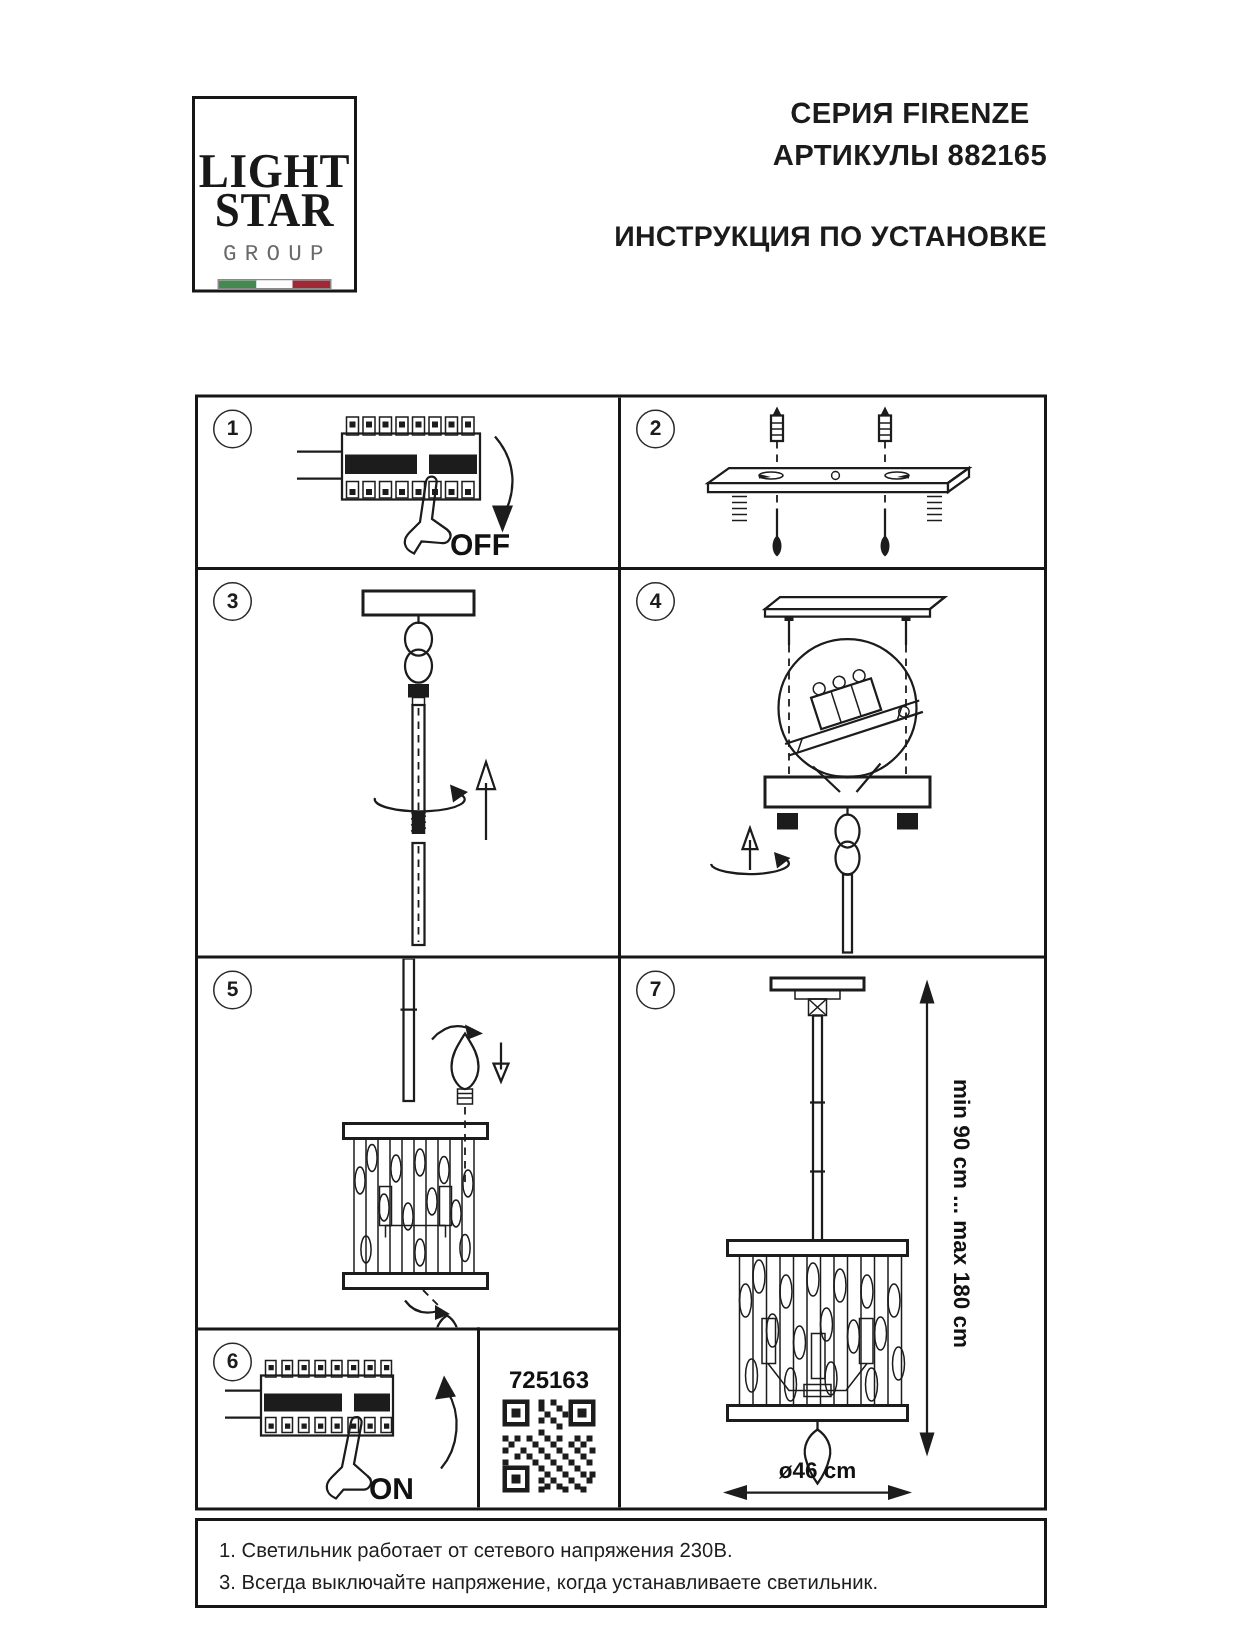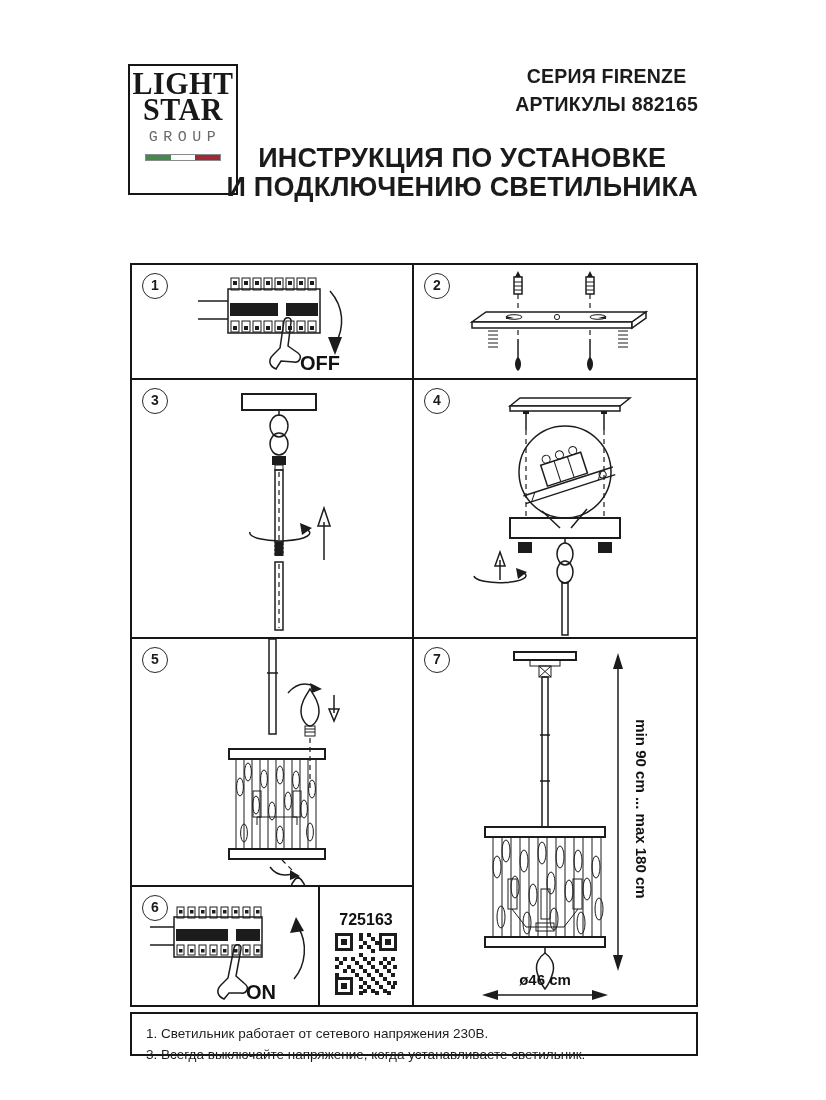--- a/index.html
+++ b/index.html
@@ -2,55 +2,55 @@
 <html><head>
 <meta charset="utf-8">
 <style>
   * { margin:0; padding:0; box-sizing:border-box; }
   body { background:#ffffff; font-family:"Liberation Sans", sans-serif; color:#1c1c1c; }
   .page { position:relative; width:826px; height:1100px; background:#fff; overflow:hidden; }
   .abs { position:absolute; }
 
   
   .logo-box { left:128px; top:64px; width:110px; height:131px; border:2.5px solid #161616;
-              text-align:center; padding-top:4px; background:#fff; }
+              text-align:center; padding-top:36px; background:#fff; }
   .logo-word { font-family:"Liberation Serif", serif; font-weight:bold; font-size:30px;
                line-height:26px; letter-spacing:0.5px; color:#181818; transform:scaleY(1.08); }
   .logo-group { font-size:15px; letter-spacing:5.5px; color:#6a6a6a; margin-top:7px;
                 padding-left:4px;font-family:Liberation Mono, monospace; }
   .logo-flag { width:76px; height:7px; margin:8px auto 0; border:1px solid #8a8a8a; display:flex; }
   .logo-flag span { flex:1; }
   .flag-green { background:#44894f; }
   .flag-white { background:#fdfdfd; }
   .flag-red   { background:#9e2a38; }
 
   
   .hdr { right:128px; text-align:center; font-weight:bold; color:#1b1b1b; letter-spacing:0.2px; }
   .hdr-series { top:62px;  font-size:19.5px; line-height:28px; }
-  .hdr-instr  { top:144px; font-size:27px;   line-height:29px; }
+  .hdr-instr  { top:144px; font-size:19px;   line-height:29px; }
 
   
   .grid { left:130px; top:263px; width:568px; height:744px; border:2px solid #161616; background:#fff; }
   .gline { position:absolute; background:#161616; }
   .cell-svg { position:absolute; }
   .stepnum { position:absolute; width:26px; height:26px; border:1.6px solid #2a2a2a; border-radius:50%;
              font-size:14px; font-weight:bold; text-align:center; line-height:23px; background:#fff; }
 
   svg text { font-family:"Liberation Sans", sans-serif; }
   .ln  { stroke:#1c1c1c; fill:none; stroke-width:1.5; }
   .ln2 { stroke:#1c1c1c; fill:none; stroke-width:2; }
   .lnt { stroke:#1c1c1c; fill:none; stroke-width:1; }
   .dsh { stroke:#1c1c1c; fill:none; stroke-width:1.2; stroke-dasharray:5 4; }
   .fil { fill:#1c1c1c; stroke:none; }
   .wht { fill:#ffffff; stroke:#1c1c1c; stroke-width:1.5; }
   .lbl { font-weight:bold; font-size:20px; fill:#111; }
   .dim { font-weight:bold; font-size:15px; fill:#111; }
 
   
-  .footer { left:130px; top:1012px; width:568px; height:44px; border:2px solid #161616;
+  .footer { left:130px; top:1012px; width:568px; height:60px; border:2px solid #161616;
             padding:9px 14px; font-size:13.5px; line-height:21px; color:#1d1d1d; background:#fff; }
 </style>
 </head>
 <body>
 
 <div class="page">
 
   <div class="abs logo-box">
     <div class="logo-word">LIGHT</div>
     <div class="logo-word">STAR</div>
@@ -61,21 +61,20 @@
         <span class="flag-red"></span>
     </div>
   </div>
 
   <div class="abs hdr hdr-series">
     <div>СЕРИЯ FIRENZE</div>
     <div>АРТИКУЛЫ 882165</div>
   </div>
   <div class="abs hdr hdr-instr">
     <div>ИНСТРУКЦИЯ ПО УСТАНОВКЕ</div>
-    <div>И ПОДКЛЮЧЕНИЮ СВЕТИЛЬНИКА</div>
   </div>
 
   <div class="abs grid">
 
     <div class="gline" style="left:280px; top:0; width:2px; height:740px;"></div>
     <div class="gline" style="left:0; top:113px; width:564px; height:2px;"></div>
     <div class="gline" style="left:0; top:372px; width:564px; height:2px;"></div>
     <div class="gline" style="left:0; top:620px; width:280px; height:2px;"></div>
     <div class="gline" style="left:186px; top:620px; width:2px; height:120px;"></div>
 

